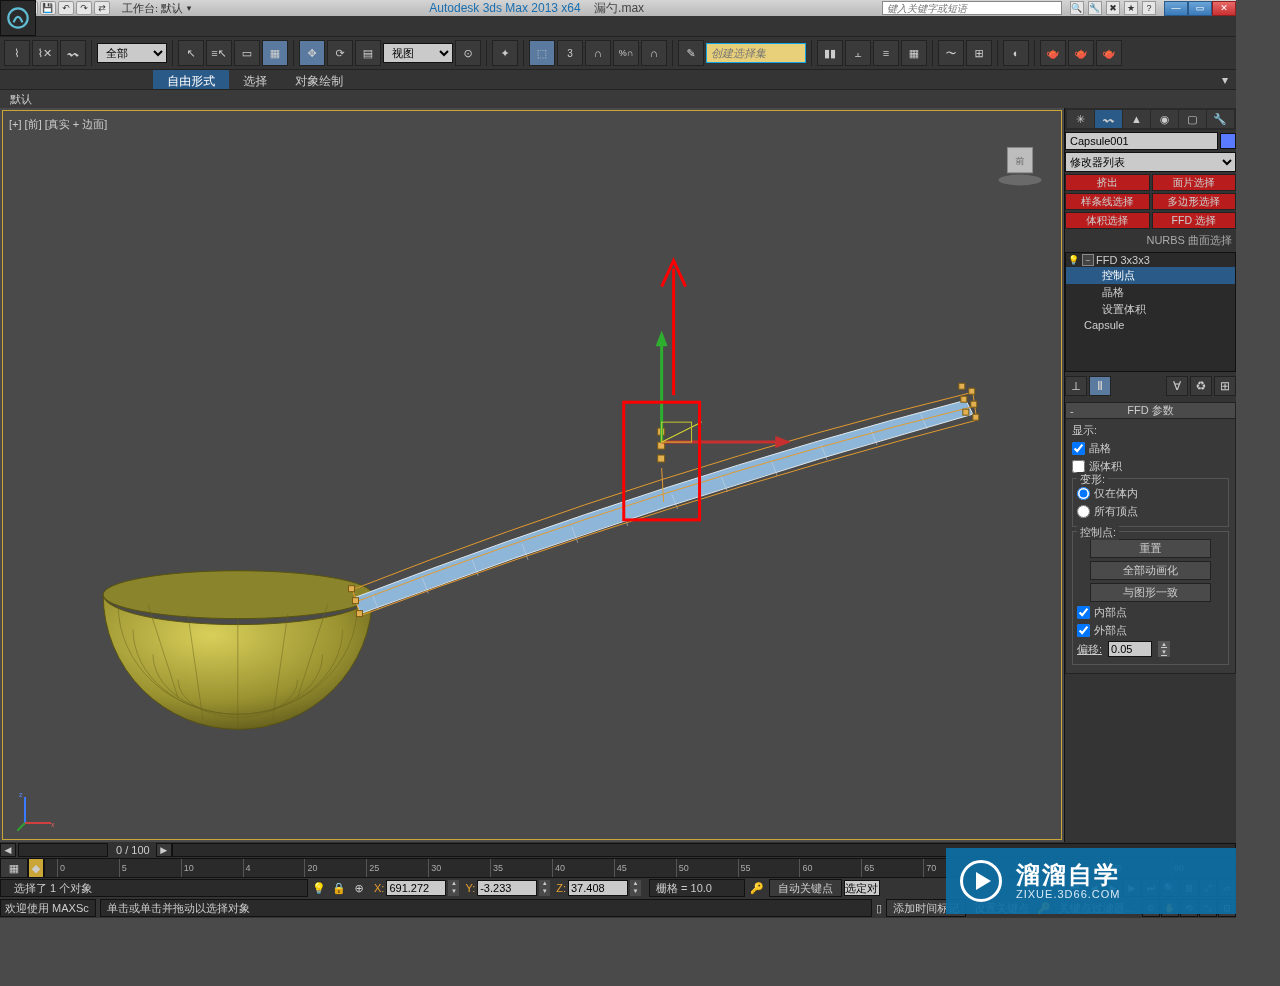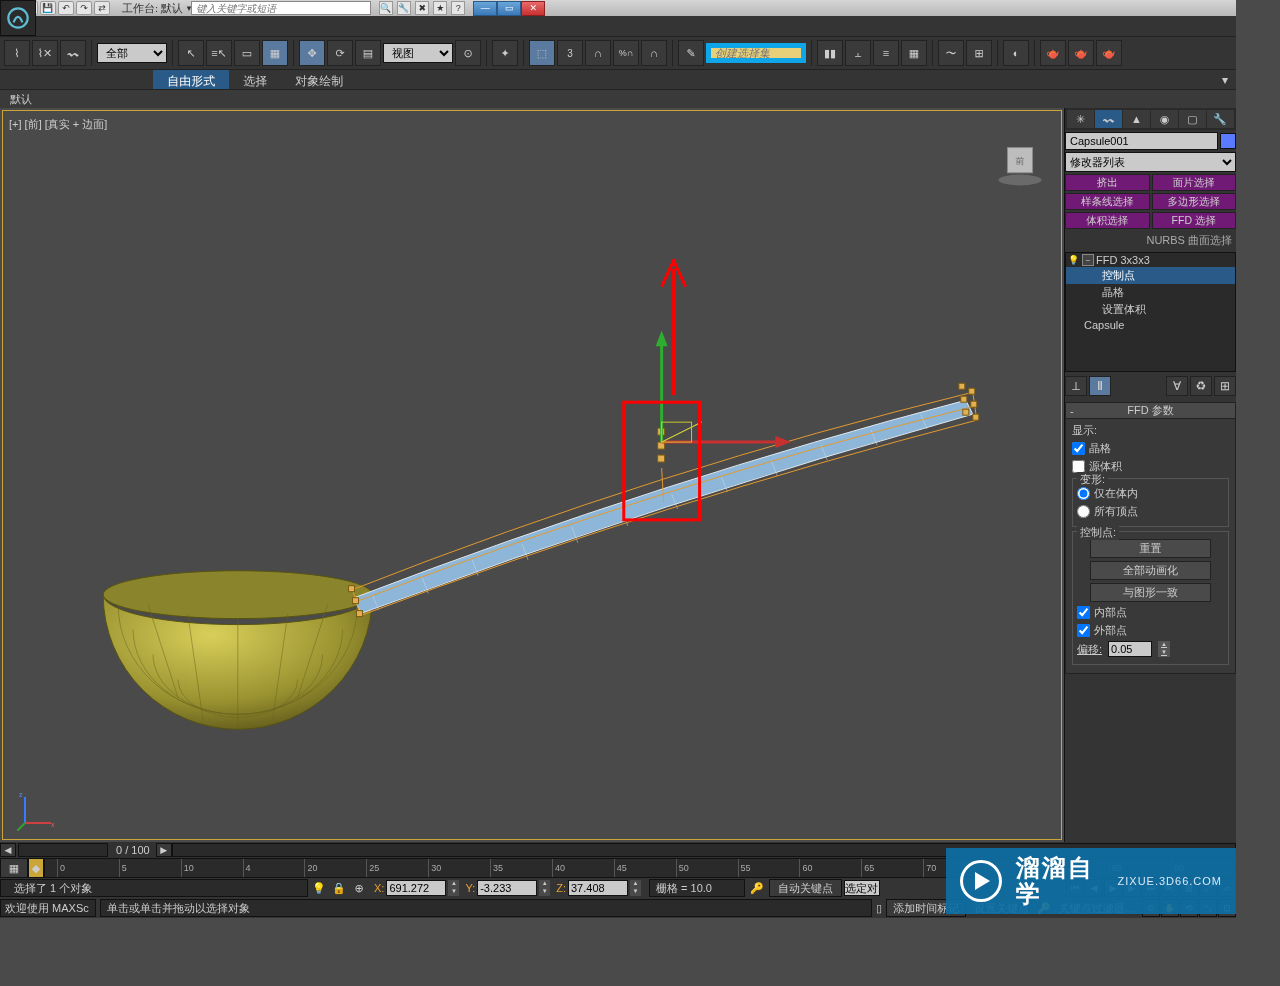--- a/index.html
+++ b/index.html
@@ -25,21 +25,21 @@
 .app-icon svg { width:22px; height:22px; }
 .menubar { display:flex; align-items:center; gap: 0; }
 .menubar .mi { padding: 3px 10px; color:#ccc; font-size:12px; cursor:pointer; }
 
 
 .toolbar { height: 34px; background: #343434; display:flex; align-items:center; gap:2px; padding: 0 4px; border-top:1px solid #222; border-bottom:1px solid #222;}
 .tb-btn { width:26px; height:26px; background:#3a3a3a; border:1px solid #222; display:flex;align-items:center;justify-content:center; cursor:pointer; }
 .tb-btn.active { background:#5a7aa0; }
 .tb-sep { width:1px; height:26px; background:#222; margin:0 3px; }
 .tb-select { height:20px; background:#cacaca; color:#000; border:1px solid #111; font-size:11px; padding:0 4px; min-width:70px; }
-.tb-input { height:20px; width:100px; background:#e8d07a; border:5px solid #0ea5e9; font-size:11px; font-style:italic; color:#666; padding:0 4px;}
+.tb-input { height:20px; width:100px; background:#e8d07a; border:1px solid #0ea5e9; font-size:11px; font-style:italic; color:#666; padding:0 4px;}
 
 
 .ribbon-tabs { height:20px; background:#343434; display:flex; border-bottom:1px solid #222; font-size:12px;}
 .ribbon-tabs .rtab { padding:3px 14px; color:#ccc; cursor:pointer; }
 .ribbon-tabs .rtab.active { background:#2a5a88; color:#fff; }
 .ribbon-tabs .rtab.first { margin-left:28px;margin-top:46px; }
 .ribbon-tabs .rtog { width:14px; margin-left:auto; margin-right:4px; display:flex;align-items:center;justify-content:center; cursor:pointer;}
 .ribbon-sub { height:18px; background:#3a3a3a; padding:2px 10px; font-size:11px; color:#ccc; }
 
 
@@ -56,21 +56,21 @@
 .cmdpanel { width:172px; background:#343434; display:flex; flex-direction:column; border-left:1px solid #111;}
 .cp-tabs { height:22px; display:flex; gap:1px; background:#2a2a2a; padding:2px;}
 .cp-tab { flex:1; height:18px; background:#3a3a3a; display:flex;align-items:center;justify-content:center; cursor:pointer; }
 .cp-tab.active { background:#2a5a88; }
 .obj-name { display:flex; align-items:center; height:22px; }
 .obj-name input { flex:1; height:18px; background:#cacaca; border:1px solid #111; color:#000; font-size:11px; padding:1px 4px; }
 .obj-name .color { width:16px; height:16px; background:#5a7aff; border:1px solid #111; margin-left:2px; }
 .mod-list-sel { height:20px; }
 .mod-list-sel select { width:100%; height:20px; background:#cacaca; color:#000; border:1px solid #111; font-size:11px;}
 .sel-row { display:flex; gap:2px; margin:2px 0;}
-.sel-row button { flex:1; height:17px; background:#701a75; border:1px solid #222; color:#ccc; font-size:10.5px; cursor:pointer;}
+.sel-row button { flex:1; height:17px; background:#b91c1c; border:1px solid #222; color:#ccc; font-size:10.5px; cursor:pointer;}
 .nurbs-label { display:block; padding:2px 4px; color:#aaa; font-size:11px; text-align:right; overflow:hidden; white-space:nowrap;}
 .stack { background:#2a2a2a; border:1px solid #111; height:120px; margin:2px 0; font-size:11px;}
 .stack-row { display:flex; align-items:center; padding:1px 2px; cursor:pointer; white-space:nowrap;}
 .stack-row.selected { background:#2a5a88; color:#fff; }
 .stack-row .tog { width:12px; height:12px; border:1px solid #888; margin-right:2px; display:flex;align-items:center;justify-content:center; font-size:8px; background:#444;}
 .stack-row .bulb { width:12px; height:12px; margin-right:2px; display:flex;align-items:center;justify-content:center; font-size:9px;}
 .stack-row.sub { padding-left:36px; }
 .stack-btns { display:flex; gap:2px; padding:2px 0 4px 0; align-items:center;}
 .stack-btns .sb { width:22px; height:20px; background:#3a3a3a; border:1px solid #222; cursor:pointer; display:flex;align-items:center;justify-content:center; font-size:12px; color:#ccc;}
 .stack-btns .sb.active { background:#5a7aa0;}
@@ -114,21 +114,21 @@
 .status2 { height:20px; background:#343434; display:flex; align-items:center; font-size:11px; color:#ccc; gap:4px;}
 .status2 .welcome { width:96px; background:#2a2a2a; border:1px solid #111; padding:1px 4px; height:18px; display:flex;align-items:center; white-space:nowrap; overflow:hidden;}
 .status2 .prompt { flex:1; background:#2a2a2a; border:1px solid #111; padding:1px 6px; height:18px; display:flex;align-items:center;}
 .status2 .tag-btn { height:18px; background:#3a3a3a; border:1px solid #111; color:#ccc; font-size:11px; padding:0 6px; cursor:pointer;}
 .status2 .txt { padding:0 4px;}
 
 
 .watermark { position:absolute; right:0; bottom:72px; width:290px; height:66px; background:rgba(14,111,165,0.92); color:#fff; display:flex; align-items:center; padding:0 14px; gap:14px; z-index:50;}
 .watermark .play-ring { width:42px; height:42px; border:3px solid #fff; border-radius:50%; display:flex; align-items:center; justify-content:center; }
 .watermark .play-ring .tri { width:0;height:0;border-top:9px solid transparent;border-bottom:9px solid transparent;border-left:15px solid #fff; margin-left:4px;}
-.watermark .txts { display:flex; line-height:1.1;align-items:center;}
+.watermark .txts { display:flex; flex-direction:column; line-height:1.1;}
 .watermark .txts .big { font-size:24px; font-weight:bold; letter-spacing:2px;}
 .watermark .txts .small { font-size:11px; color:#d8e8f4; letter-spacing:1px;}
 
 
 .viewcube { position:absolute; top:24px; right:14px; width:54px; height:54px; }
 
 </style>
 </head>
 <body>
 
@@ -136,20 +136,24 @@
   <div class="qat">
     <span class="qat-ico">▢</span>
     <span class="qat-ico">📂</span>
     <span class="qat-ico">💾</span>
     <span class="qat-ico">↶</span>
     <span class="qat-ico">↷</span>
     <span class="qat-ico">⇄</span>
   </div>
   <span class="workspace-label">工作台: 默认</span>
   <span style="margin-left:4px;font-size:9px;">▾</span>
+  <div class="title-center">
+    <span>Autodesk 3ds Max  2013 x64</span>
+    <span class="file">漏勺.max</span>
+  </div>
   <input class="search" placeholder="键入关键字或短语" style="">
   <div class="right-tools">
     <span>🔍</span>
     <span>🔧</span>
     <span>✖</span>
     <span>★</span>
     <span>?</span>
   </div>
   <div class="win-btns">
     <div class="win-btn">—</div>

